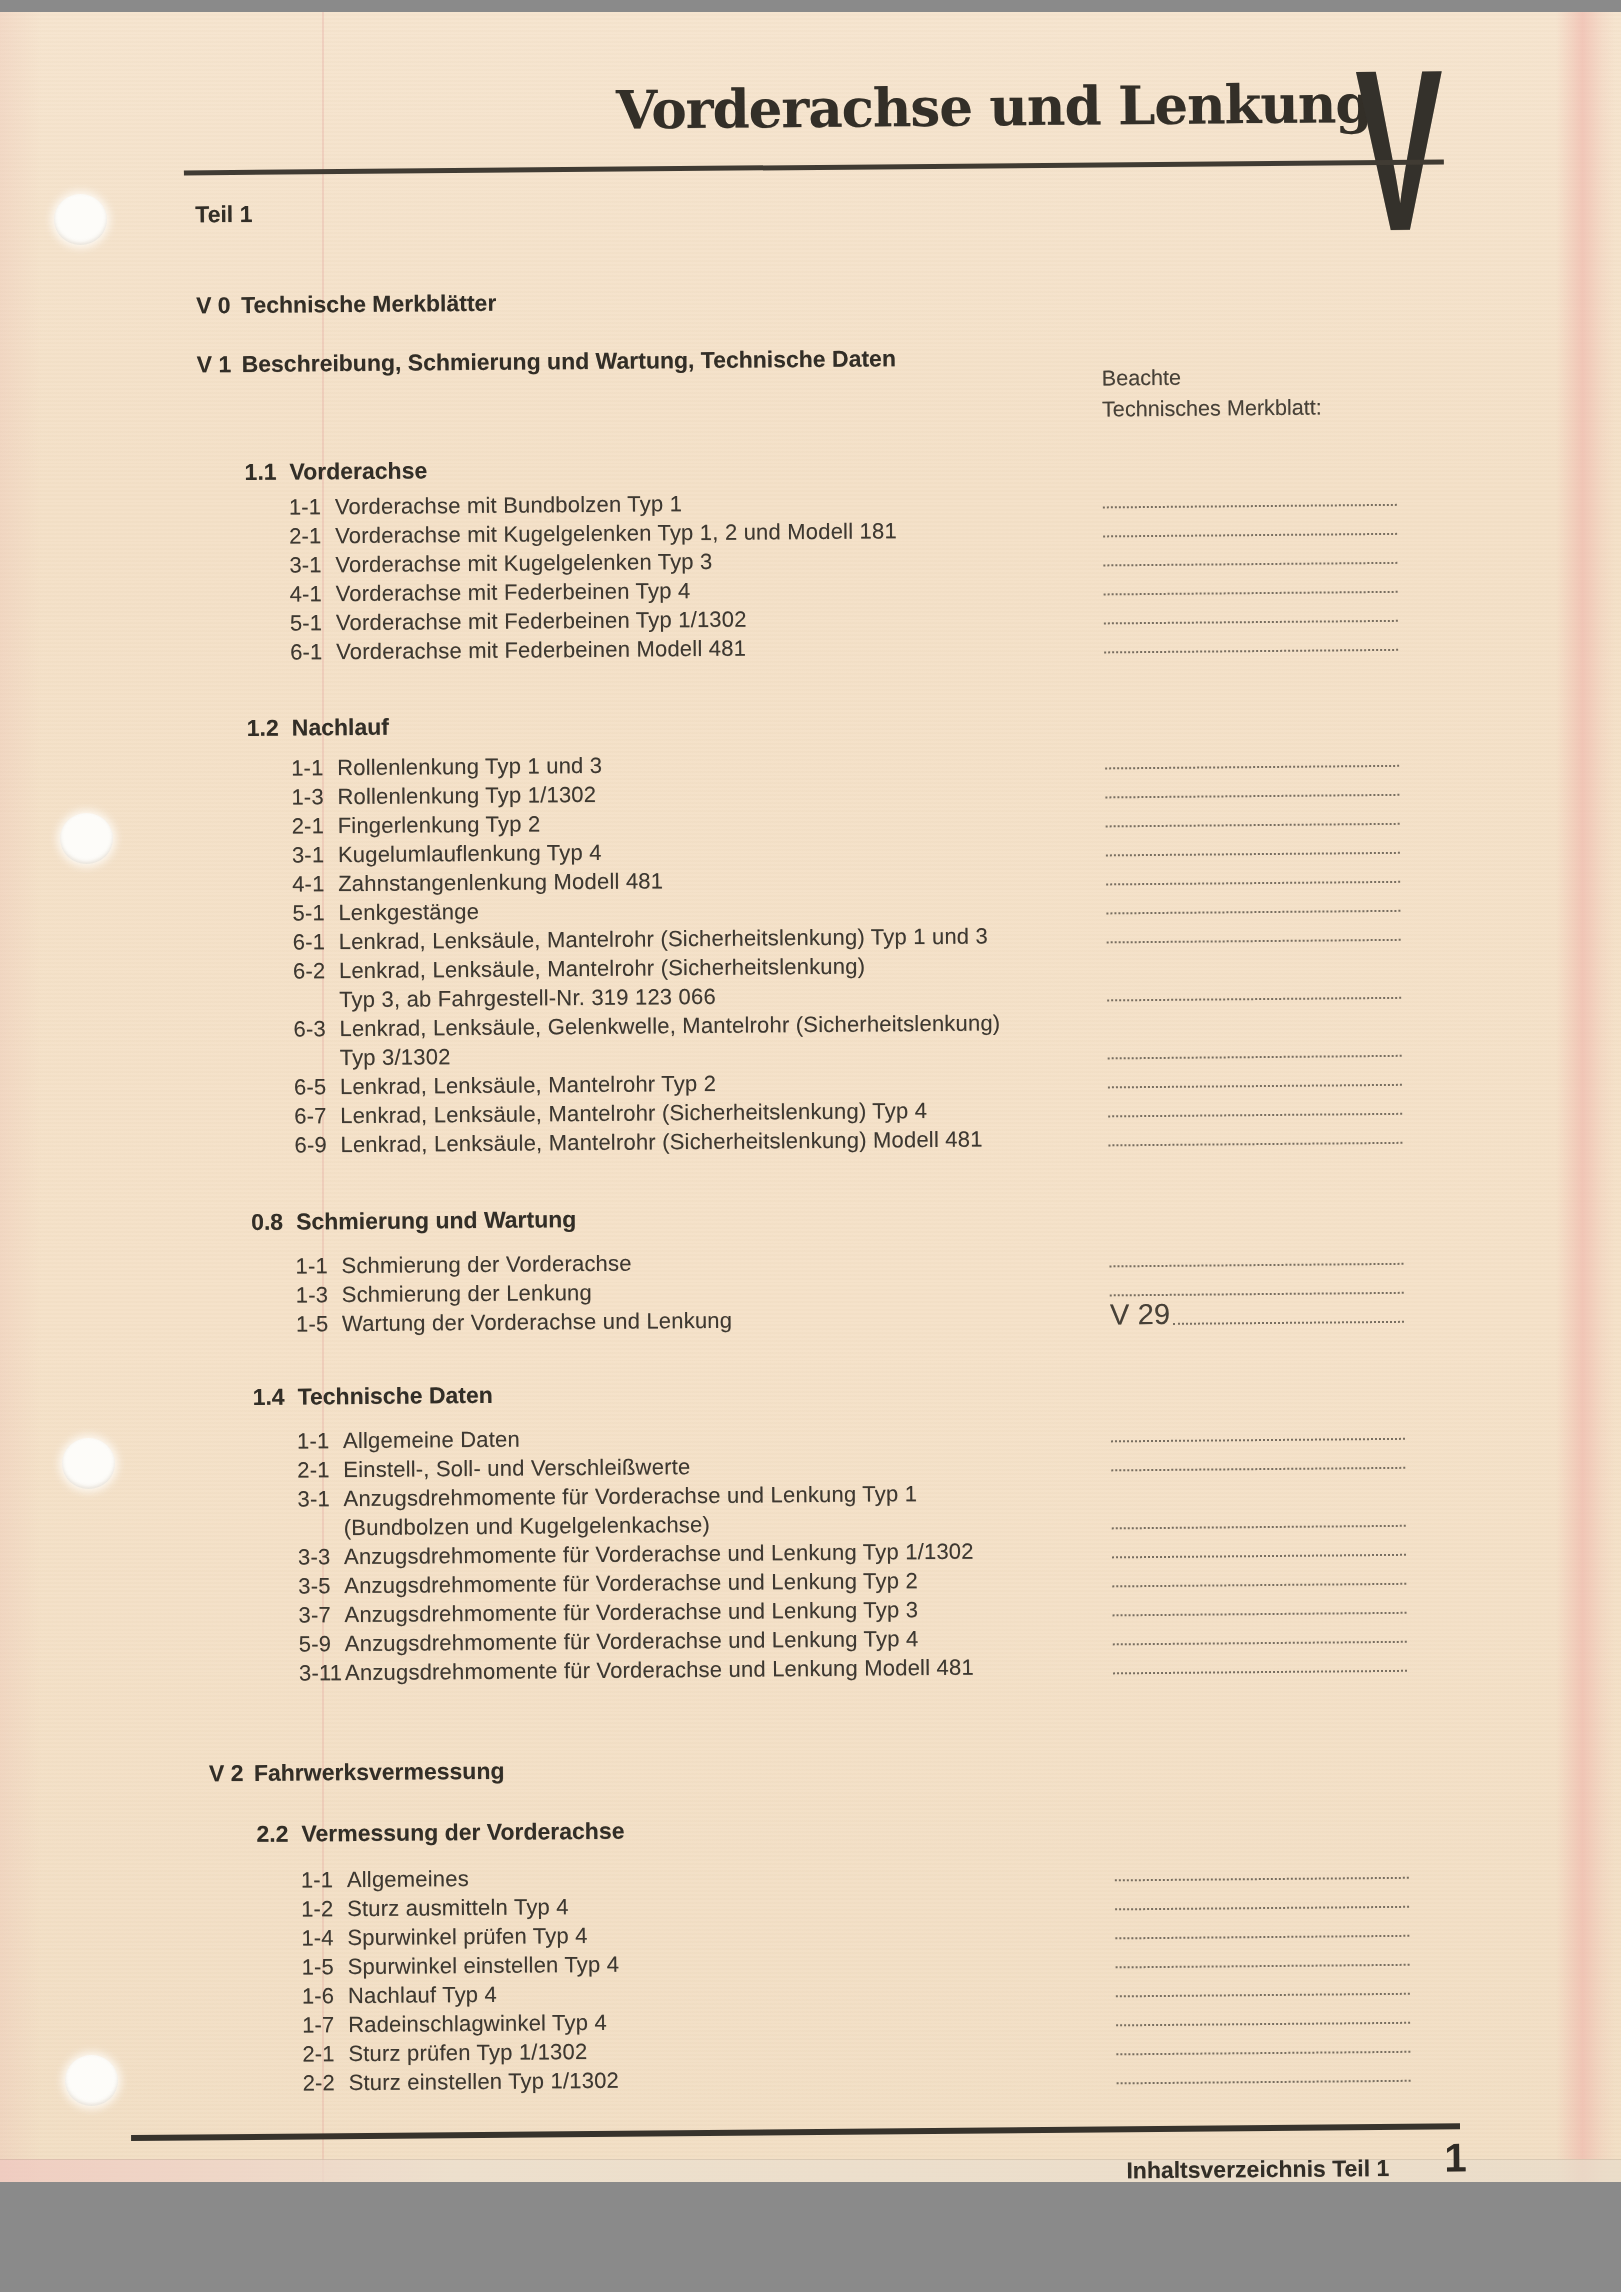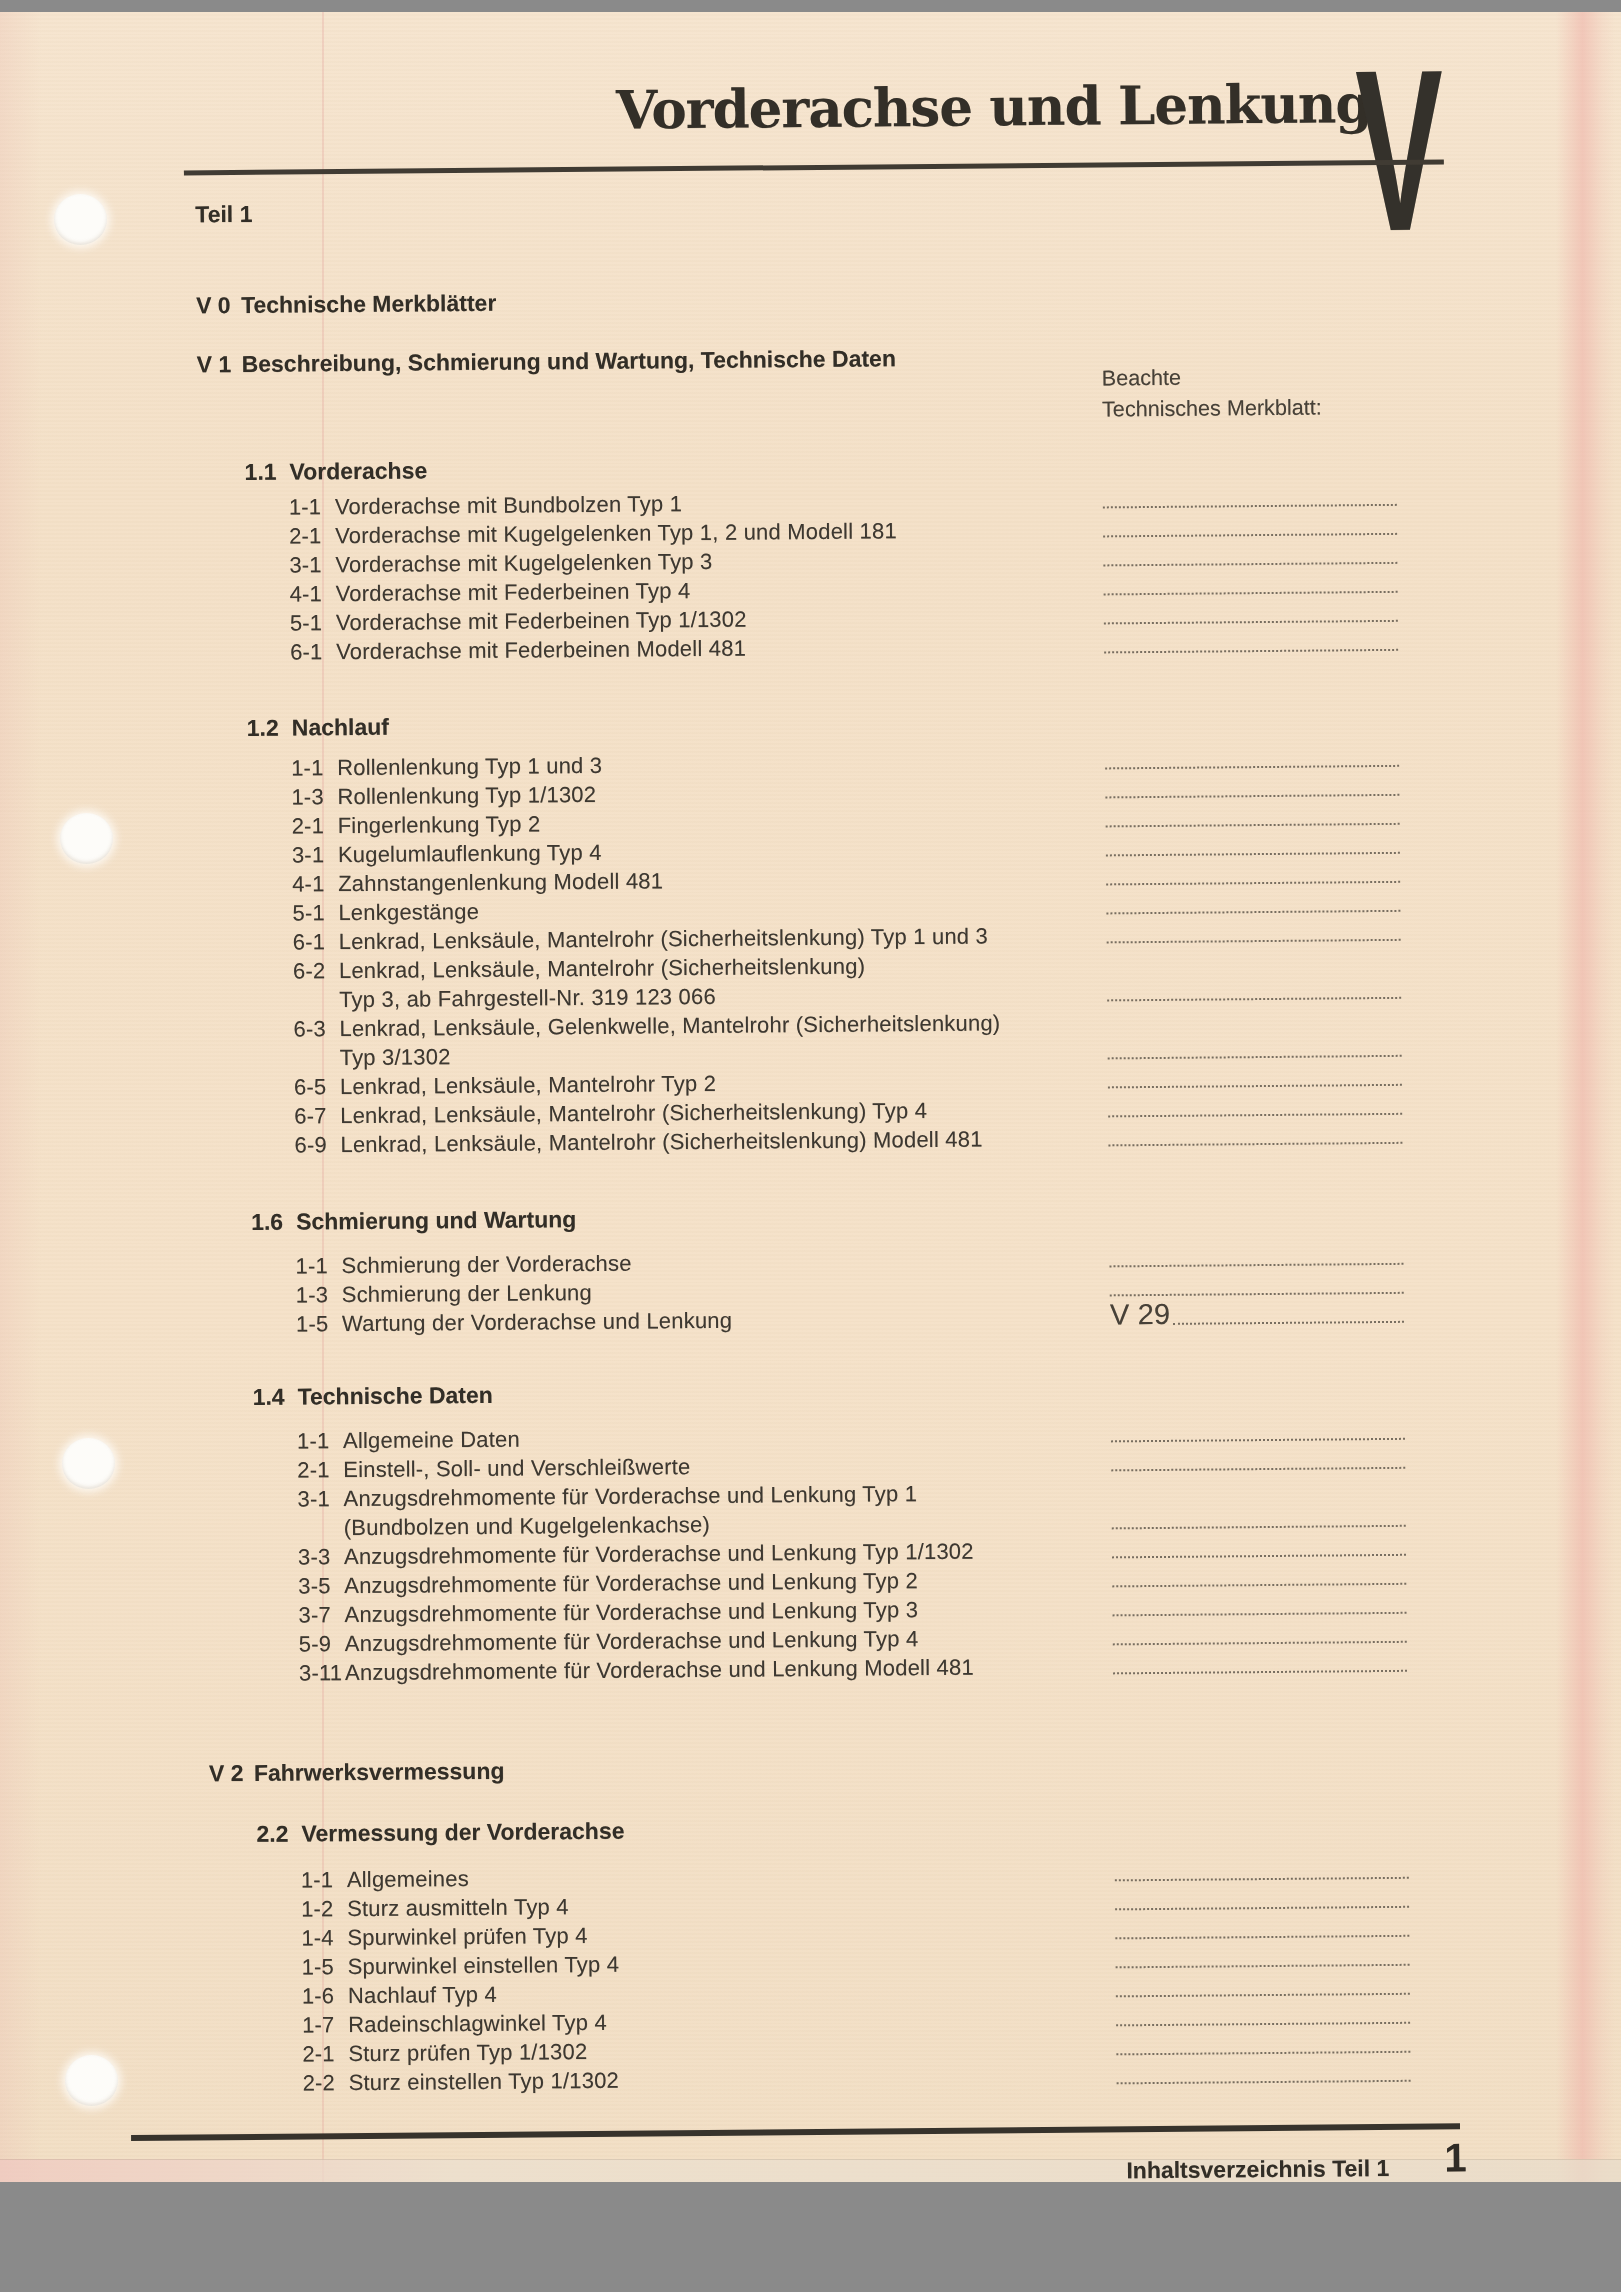--- a/index.html
+++ b/index.html
@@ -198,21 +198,21 @@
             </span></div>
         </div>
         <div>
           <div class="toc-line"><span class="toc-num">6-9</span><span>Lenkrad, Lenksäule, Mantelrohr (Sicherheitslenkung) Modell 481</span><span class="leader">
               <span class="dots"></span>
             </span></div>
         </div>
       </div>
 
     <div class="h2" style="top:1192px">
-      <span class="code">1.6</span><span>Schmierung und Wartung</span>
+      <span class="code">0.8</span><span>Schmierung und Wartung</span>
     </div>
     <div class="toc-list" style="top:1237px">
         <div>
           <div class="toc-line"><span class="toc-num">1-1</span><span>Schmierung der Vorderachse</span><span class="leader">
               <span class="dots"></span>
             </span></div>
         </div>
         <div>
           <div class="toc-line"><span class="toc-num">1-3</span><span>Schmierung der Lenkung</span><span class="leader">
               <span class="dots"></span>

